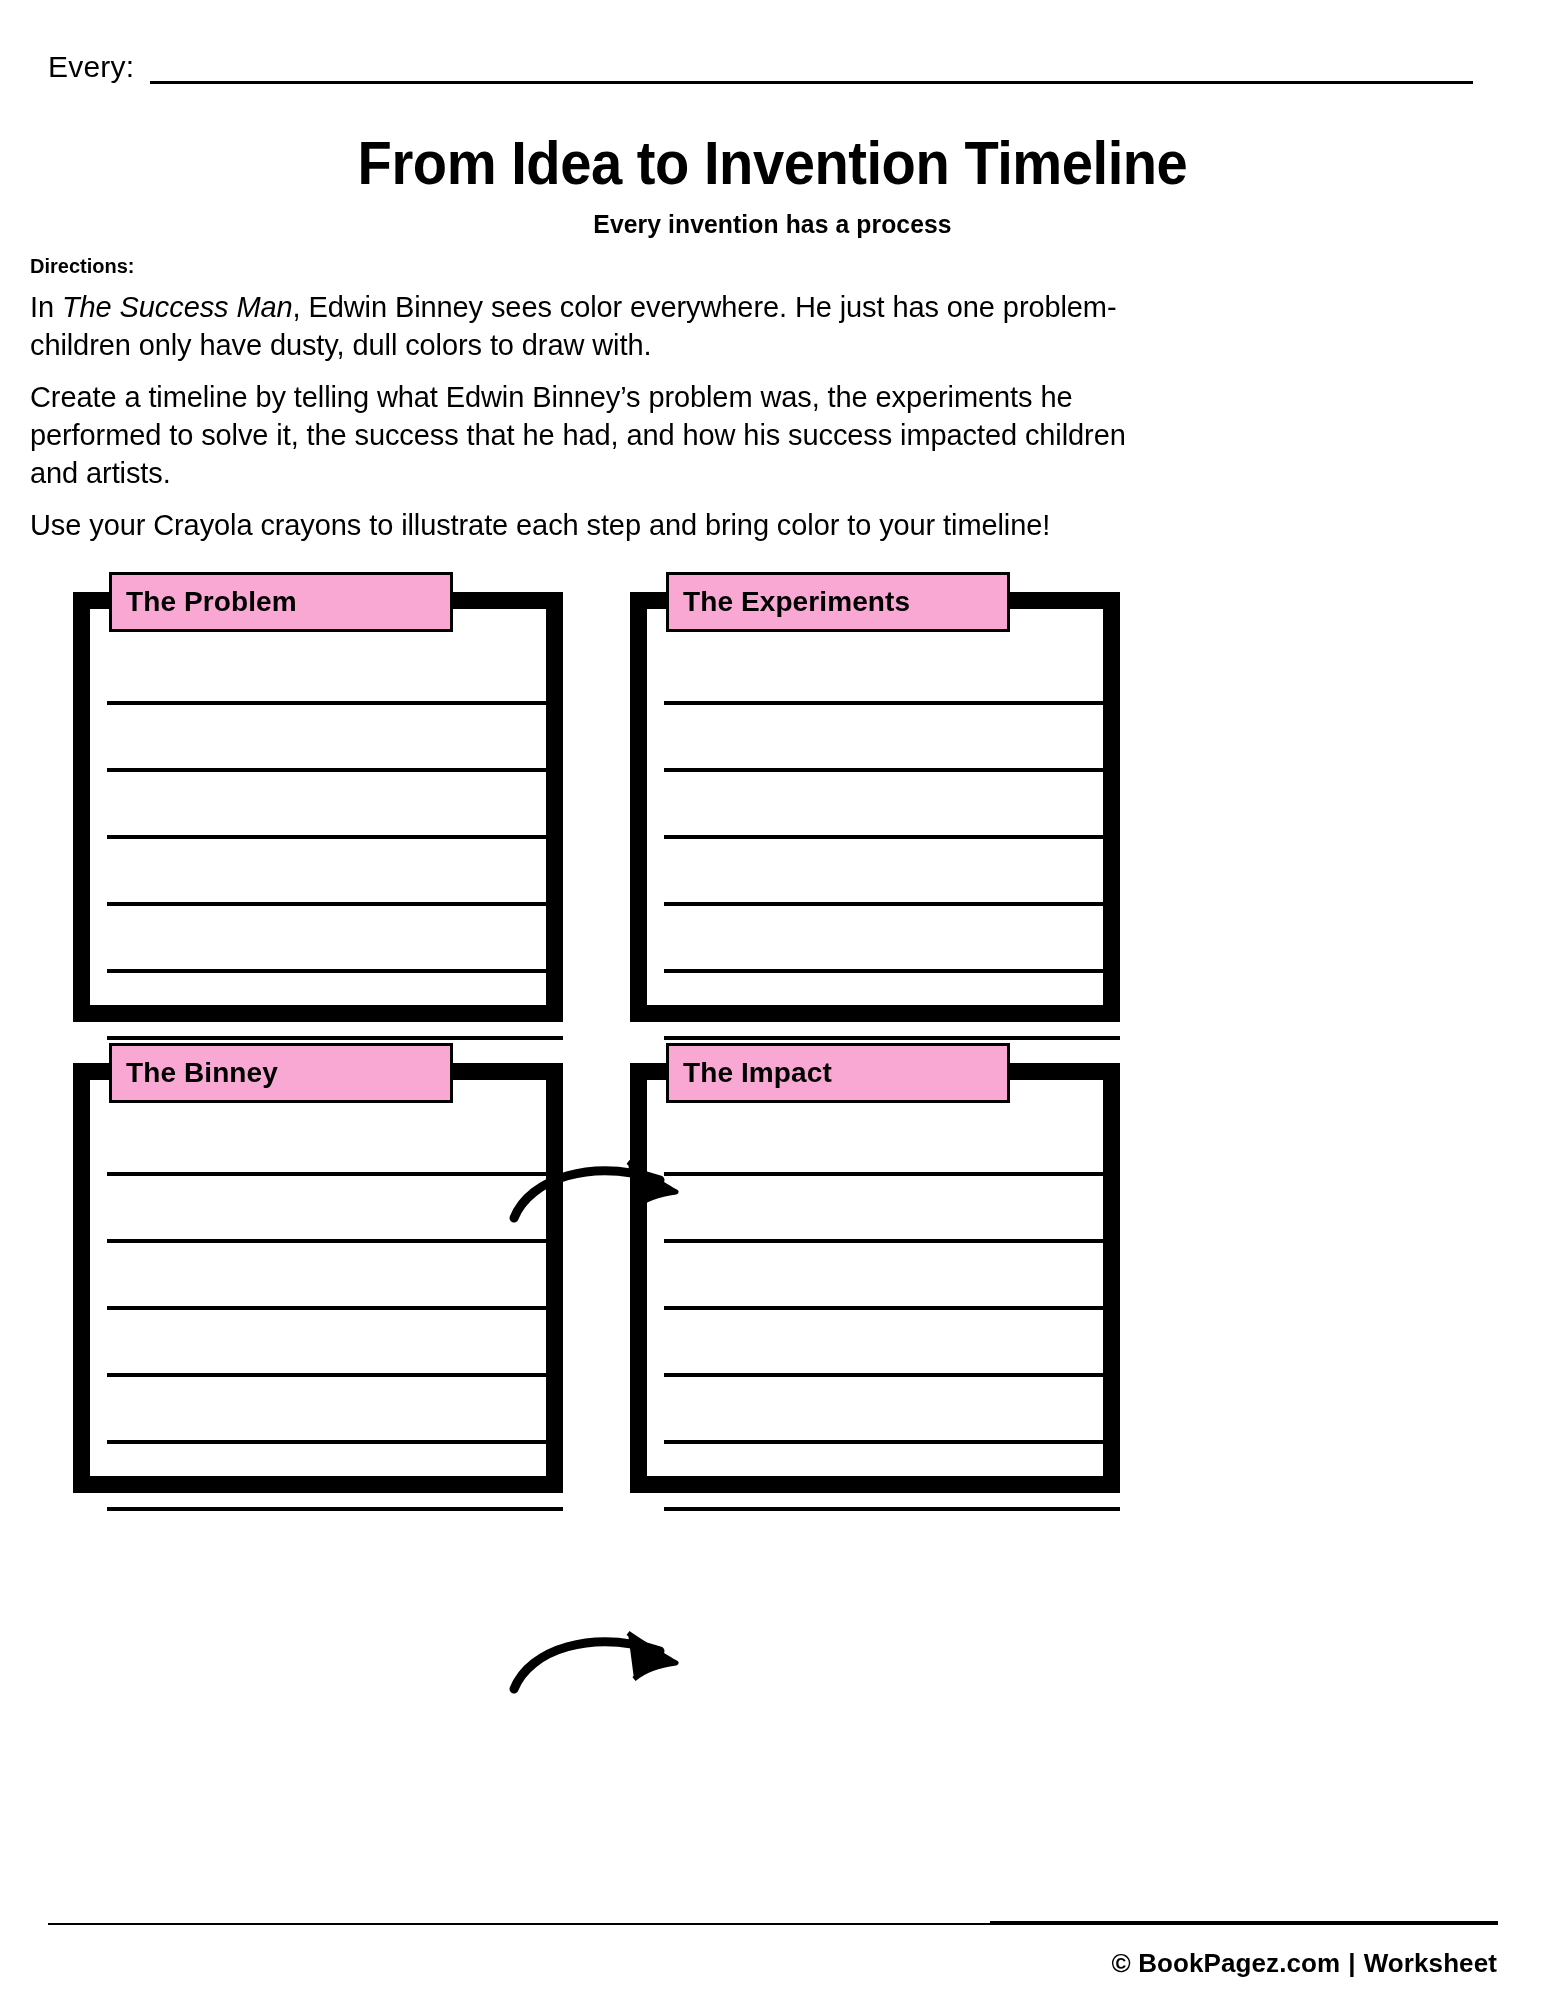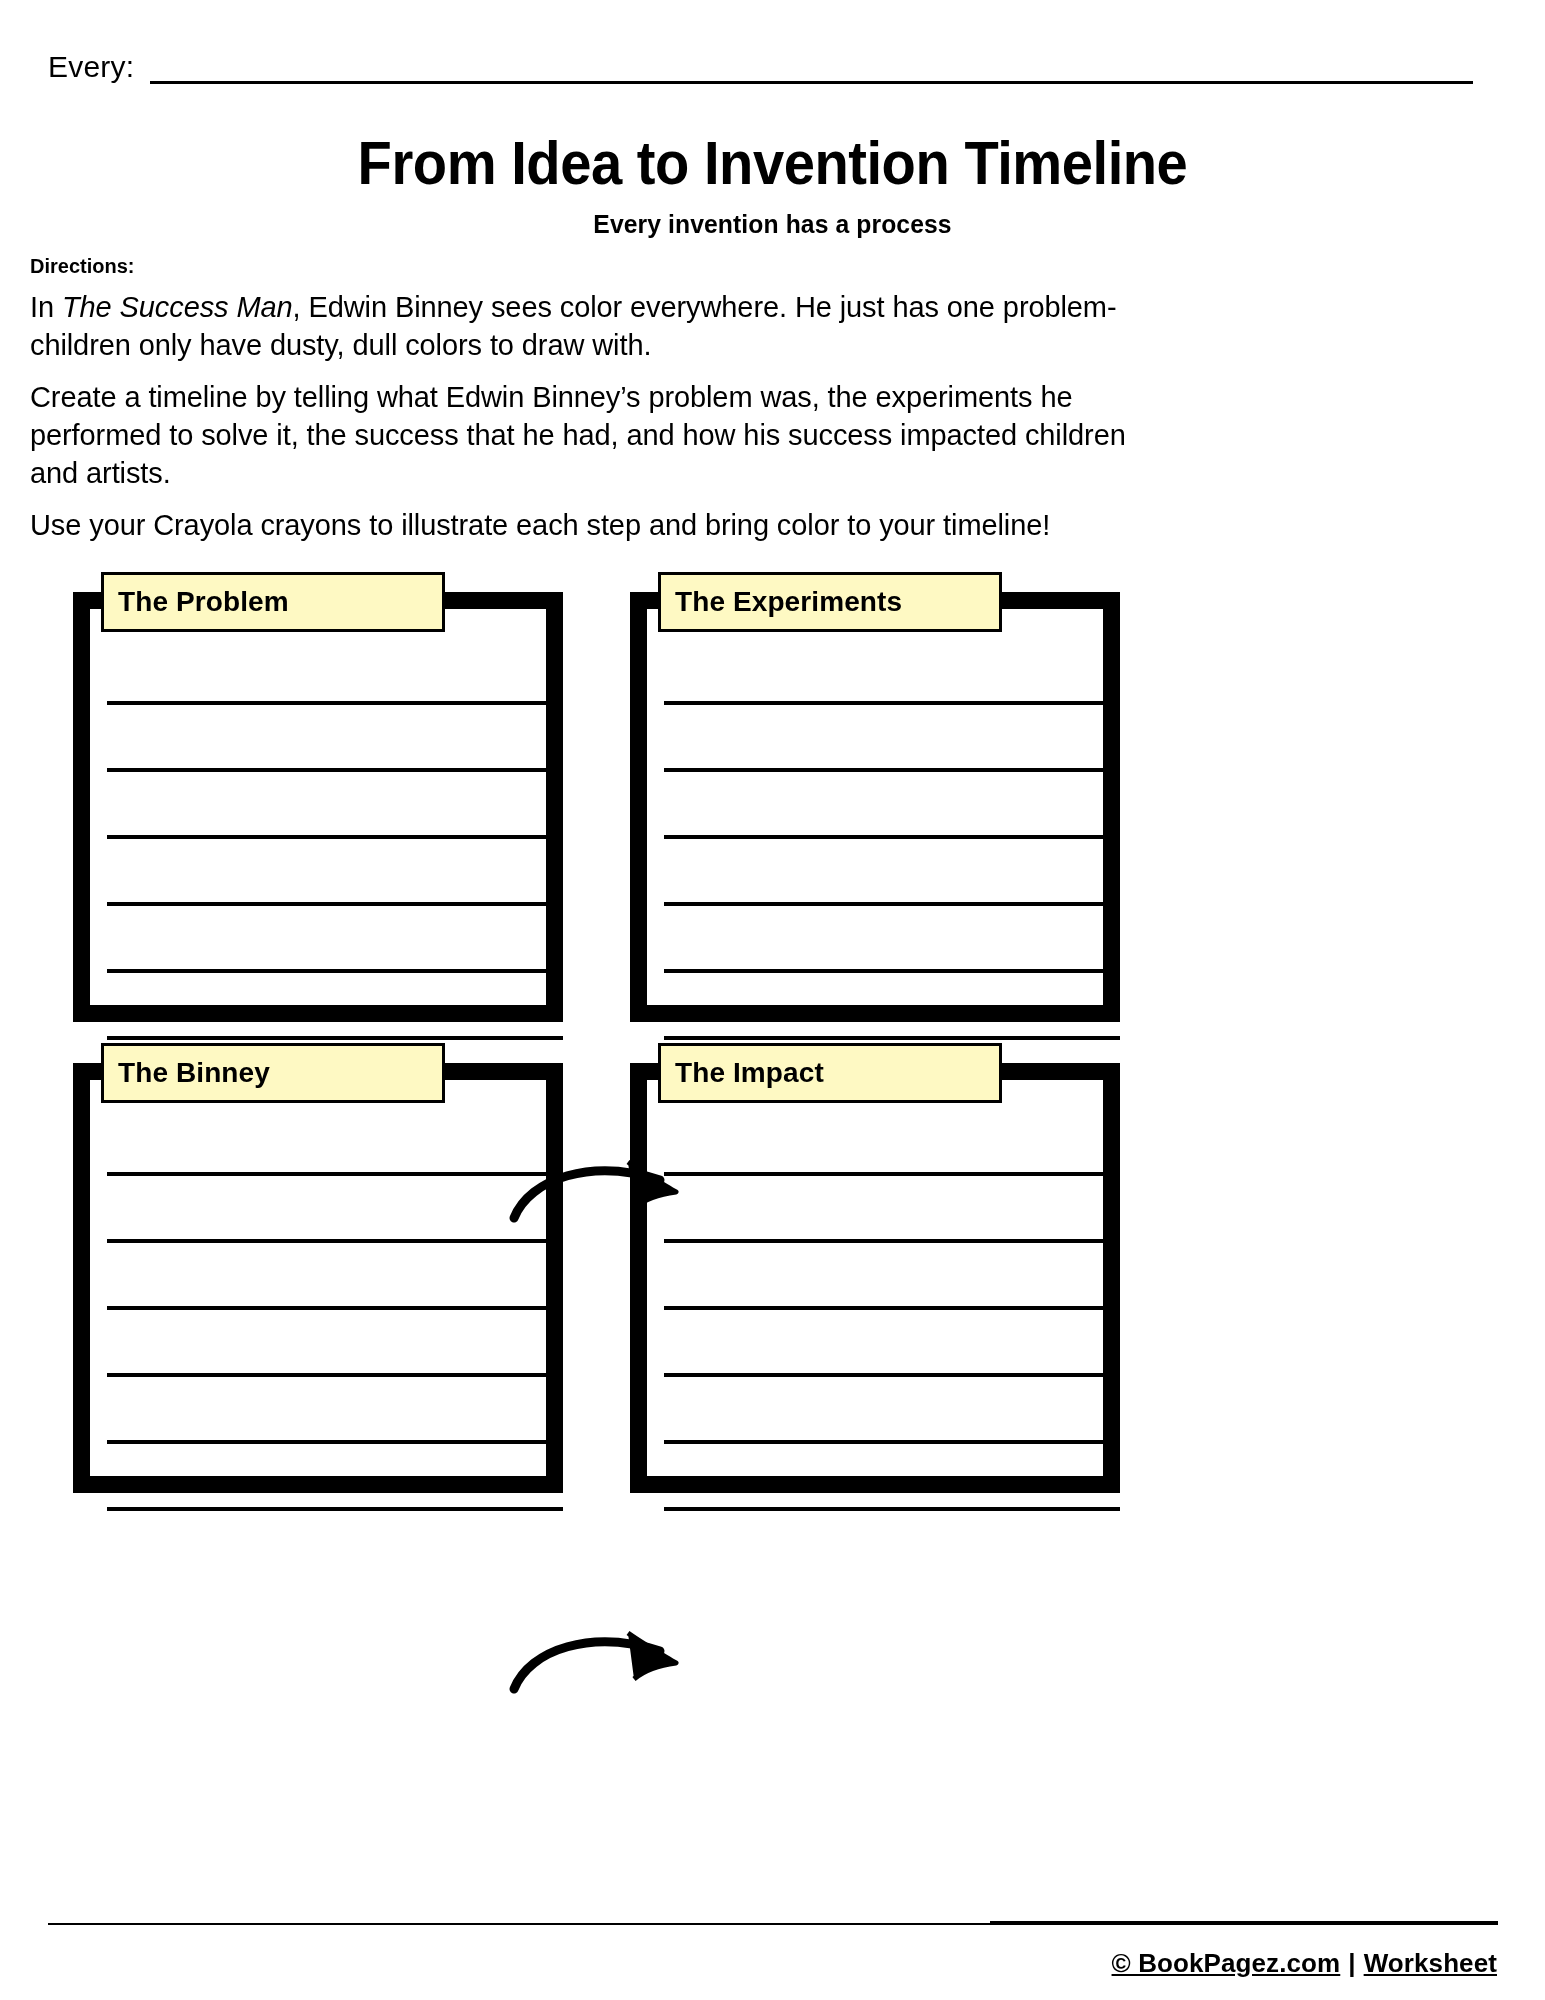--- a/index.html
+++ b/index.html
@@ -134,24 +134,24 @@
     left: 0;
     width: 456px;
     height: 4px;
     background: #000;
   }
 
   
   .tab {
     position: absolute;
     top: 0;
-    left: 28px;
+    left: 36px;
     width: 344px;
     height: 60px;
-    background: #fef9c3;
+    background: #f9a8d4;
     border: 3px solid #000;
     box-sizing: border-box;
     display: flex;
     align-items: center;
     padding-left: 14px;
   }
   .tab-label {
     font-size: 28px;
     line-height: 30px;
     font-weight: bold;
@@ -188,21 +188,20 @@
   }
   .footer-text {
     position: absolute;
     right: 48px;
     top: 1947px;
     font-size: 26px;
     line-height: 32px;
     font-weight: bold;
     letter-spacing: 0.1px;
     white-space: nowrap;
-    text-decoration: underline;
   }
   .footer-sep { padding: 0 8px; font-weight: bold; }
 </style>
 </head>
 <body>
 
 <div class="name-row">
   <span class="name-label">Every:</span>
   <span class="name-line"></span>
 </div>

